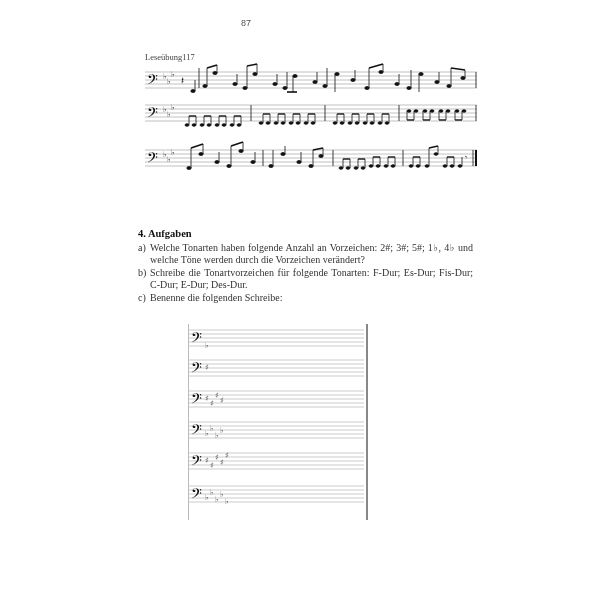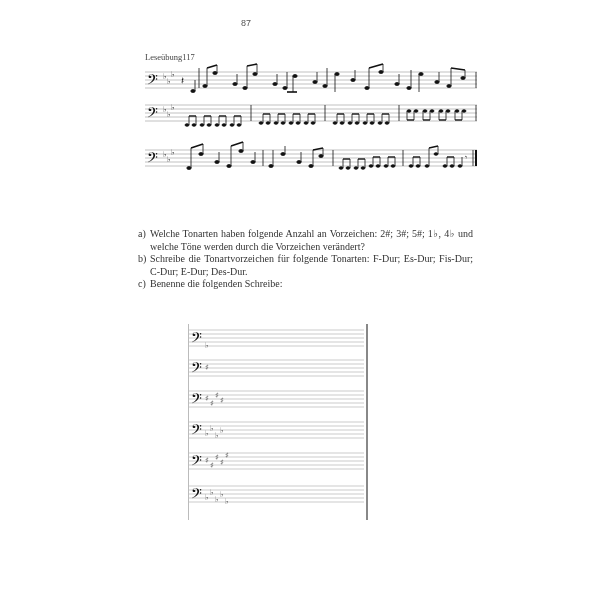--- a/index.html
+++ b/index.html
@@ -280,20 +280,21 @@
       <ellipse cx="315" cy="26" rx="2" ry="1.3"></ellipse>
         <line x1="317" y1="26" x2="317" y2="17"></line>
       <text x="320" y="20" font-size="8" stroke="none">𝄾</text>
       <line x1="328" y1="10" x2="328" y2="26"></line>
       <line x1="331" y1="10" x2="331" y2="26" stroke-width="2"></line>
     </g>
   </svg>
 </div>
 
 <div class="tasks">
+  <div class="tasks-heading">4. Aufgaben</div>
   <div class="task">
     <span class="task-letter">a)</span>
     <span class="task-text">Welche Tonarten haben folgende Anzahl an Vorzeichen: 2#; 3#; 5#; 1♭, 4♭ und welche Töne werden durch die Vorzeichen verändert?</span>
   </div>
   <div class="task">
     <span class="task-letter">b)</span>
     <span class="task-text">Schreibe die Tonartvorzeichen für folgende Tonarten: F-Dur; Es-Dur; Fis-Dur; C-Dur; E-Dur; Des-Dur.</span>
   </div>
   <div class="task">
     <span class="task-letter">c)</span>

